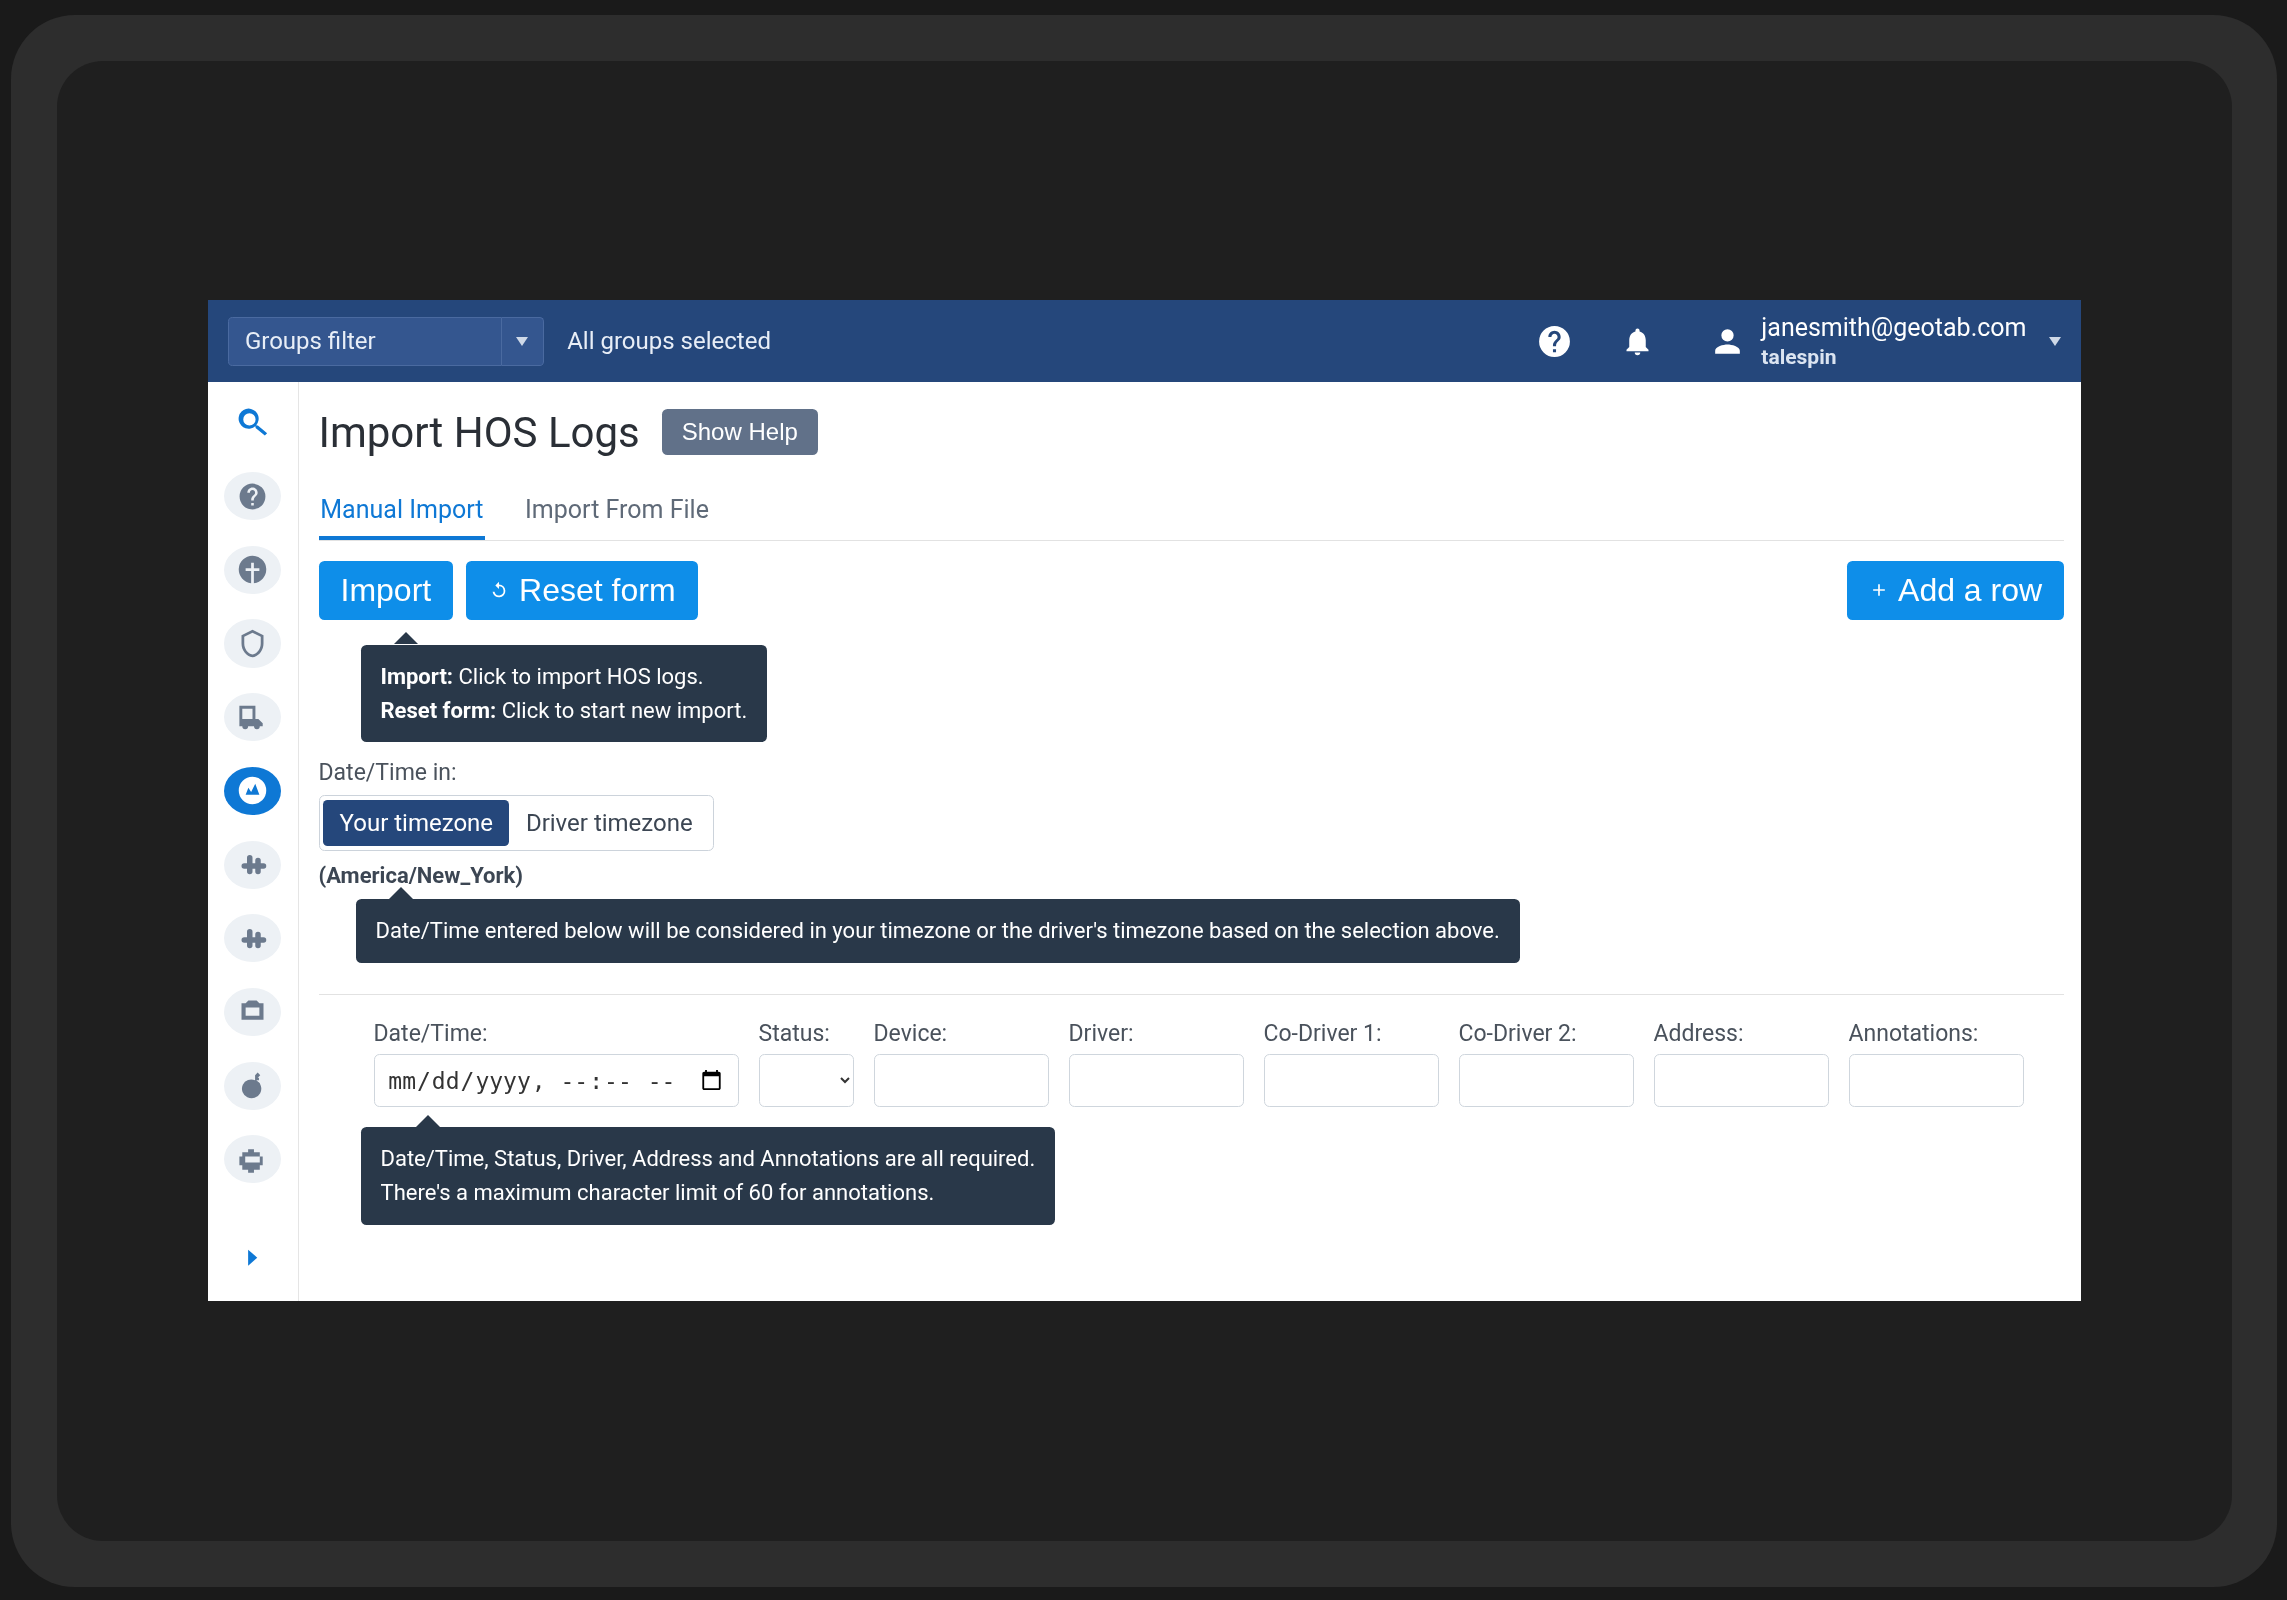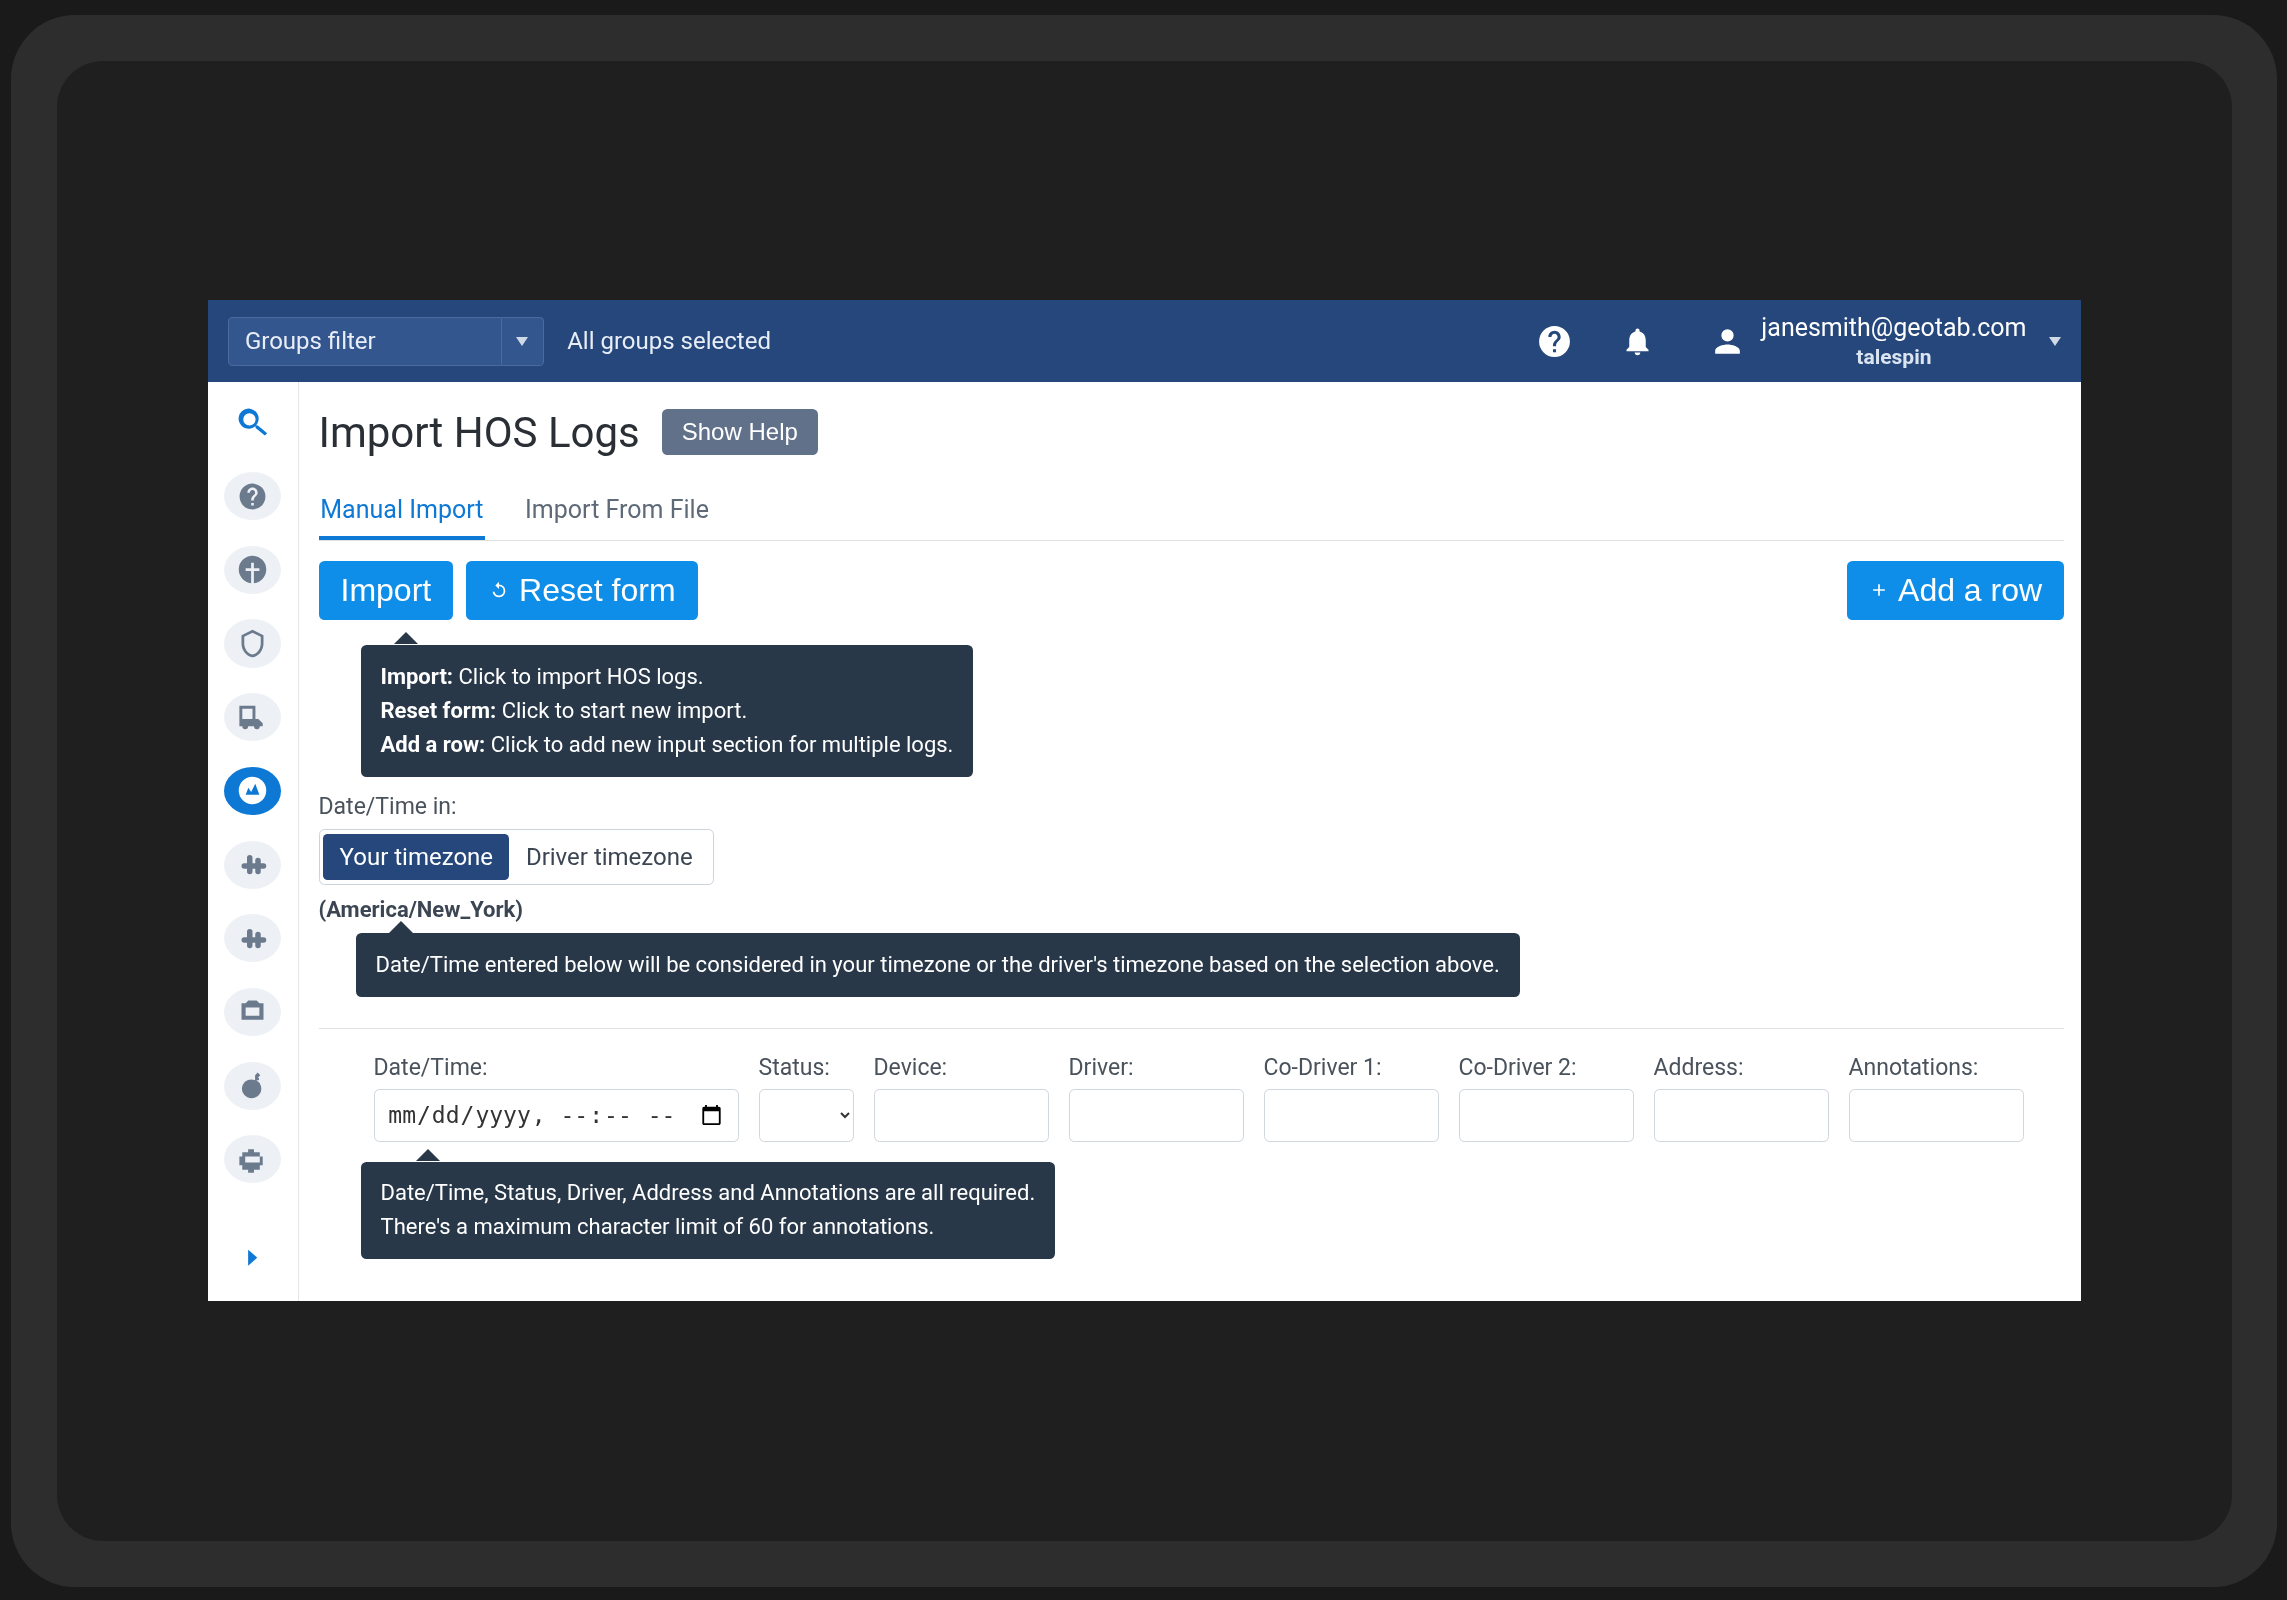--- a/index.html
+++ b/index.html
@@ -111,21 +111,20 @@
 .topbar-spacer { flex: 1; }
 .topbar-icon {
   width: 46px; height: 46px;
   display: flex; align-items: center; justify-content: center;
   margin: 0 11px;
 }
 .topbar-icon svg { fill: #fff; }
 .user-block {
   display: flex; align-items: center; gap: 11px;
   margin-left: 18.3px;
-  text-align: center;
 }
 .user-text { display: flex; flex-direction: column; line-height: 1.25; }
 .user-email { font-size: 25px; color: #fff; }
 .user-company { font-size: 21px; color: #dbe4f1; font-weight: bold; }
 .user-caret { margin-left: 11px; }
 
 
 .body-row { flex: 1; display: flex; background: #fff; min-height: 0; justify-content: space-between; }
 .sidebar {
   width: 91px;
@@ -412,21 +411,20 @@
                   <path d="M11 5h2v6h6v2h-6v6h-2v-6H5v-2h6V5z"></path>
                 </svg>
               <span>Add a row</span>
             </button>
           </div>
 
           <div class="tooltip-row">
             <div class="tooltip">
               <div><span class="tt-label">Import:</span><span> Click to import HOS logs.</span></div>
               <div><span class="tt-label">Reset form:</span><span> Click to start new import.</span></div>
-              <div><span class="tt-label">Add a row:</span><span> Click to add new input section for multiple logs.</span></div>
             </div>
           </div>
 
           <div class="tz-section">
             <div class="tz-label">Date/Time in:</div>
             <div class="seg">
               <div class="seg-item active">Your timezone</div>
               <div class="seg-item">Driver timezone</div>
             </div>
             <div class="tz-note">(America/New_York)</div>

